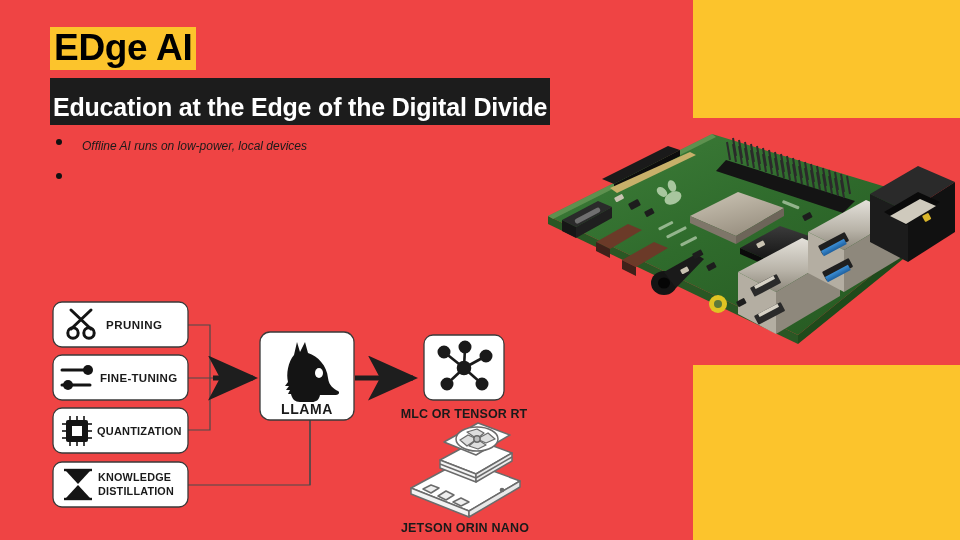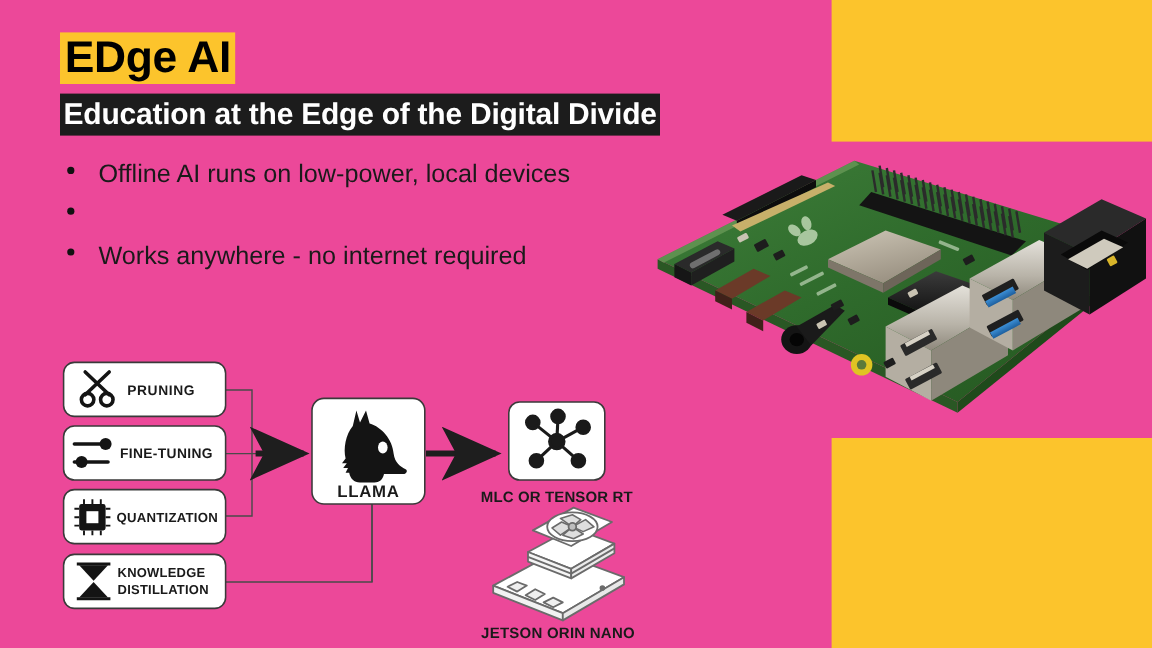--- a/index.html
+++ b/index.html
@@ -3,21 +3,21 @@
 <meta charset="utf-8">
 <style>
   html,body{margin:0;padding:0;}
   body{
     width:960px;height:540px;
     background:#ffffff;
     font-family:"Liberation Sans", sans-serif;
     overflow:hidden;
     position:relative;
   }
-  .slide{position:absolute;inset:0;background:#ec4899;}
+  .slide{position:absolute;inset:0;background:#ef4444;}
 
   
   .block-yellow{position:absolute;background:#fcc42c;}
   #yellow-top{left:693px;top:0;width:267px;height:118px;}
   #yellow-bottom{left:693px;top:365px;width:267px;height:175px;}
 
   
   #title-wrap{position:absolute;left:50px;top:27px;}
   #title-text{
     display:inline-block;
@@ -32,39 +32,39 @@
   }
   #subtitle-wrap{position:absolute;left:50px;top:78px;}
   #subtitle-text{
     display:inline-block;
     background:#1c1c1c;
     color:#ffffff;
     font-size:25px;
     font-weight:bold;
     line-height:1.08;
     letter-spacing:-0.2px;
-    padding:4px 3px 4px 3px;
+    padding:16px 3px 4px 3px;
     white-space:nowrap;
   }
 
   
   #bullets{position:absolute;left:48px;top:136px;width:520px;}
   .bullet-row{display:flex;align-items:flex-start;height:34px;}
   .bullet-dot{
     width:22px;flex:0 0 22px;
     display:flex;align-items:center;justify-content:center;
     padding-top:3px;
   }
   .bullet-dot i{
     display:block;width:6px;height:6px;border-radius:50%;
     background:#111;
   }
   .bullet-label{
-    font-size:21px;color:#1a1a1a;line-height:20px;
-    padding-left:12px;white-space:nowrap;
+    font-size:12px;color:#1a1a1a;line-height:20px;
+    padding-left:12px;white-space:nowrap;font-style:italic;
   }
 
   
   #diagram{position:absolute;left:48px;top:290px;width:510px;height:250px;}
   #diagram svg{display:block;}
 
   
   #pi-photo{
     position:absolute;left:540px;top:120px;width:420px;height:250px;
   }
@@ -90,26 +90,20 @@
     <div class="bullet-row">
       <span class="bullet-dot">
           <i></i>
         </span>
       <span class="bullet-label">Offline AI runs on low-power, local devices</span>
     </div>
     <div class="bullet-row">
       <span class="bullet-dot">
           <i></i>
         </span>
-    </div>
-    <div class="bullet-row">
-      <span class="bullet-dot">
-          <i></i>
-        </span>
-      <span class="bullet-label">Works anywhere - no internet required</span>
     </div>
   </div>
 
   <div id="diagram">
   <svg width="510" height="250" viewBox="0 0 510 250" xmlns="http://www.w3.org/2000/svg">
     <defs>
       <marker id="ar" markerWidth="10" markerHeight="9" refX="9" refY="4.5" orient="auto">
         <path d="M0,0 L10,4.5 L0,9 L2.4,4.5 Z" fill="#1e1e1e"></path>
       </marker>
     </defs>

